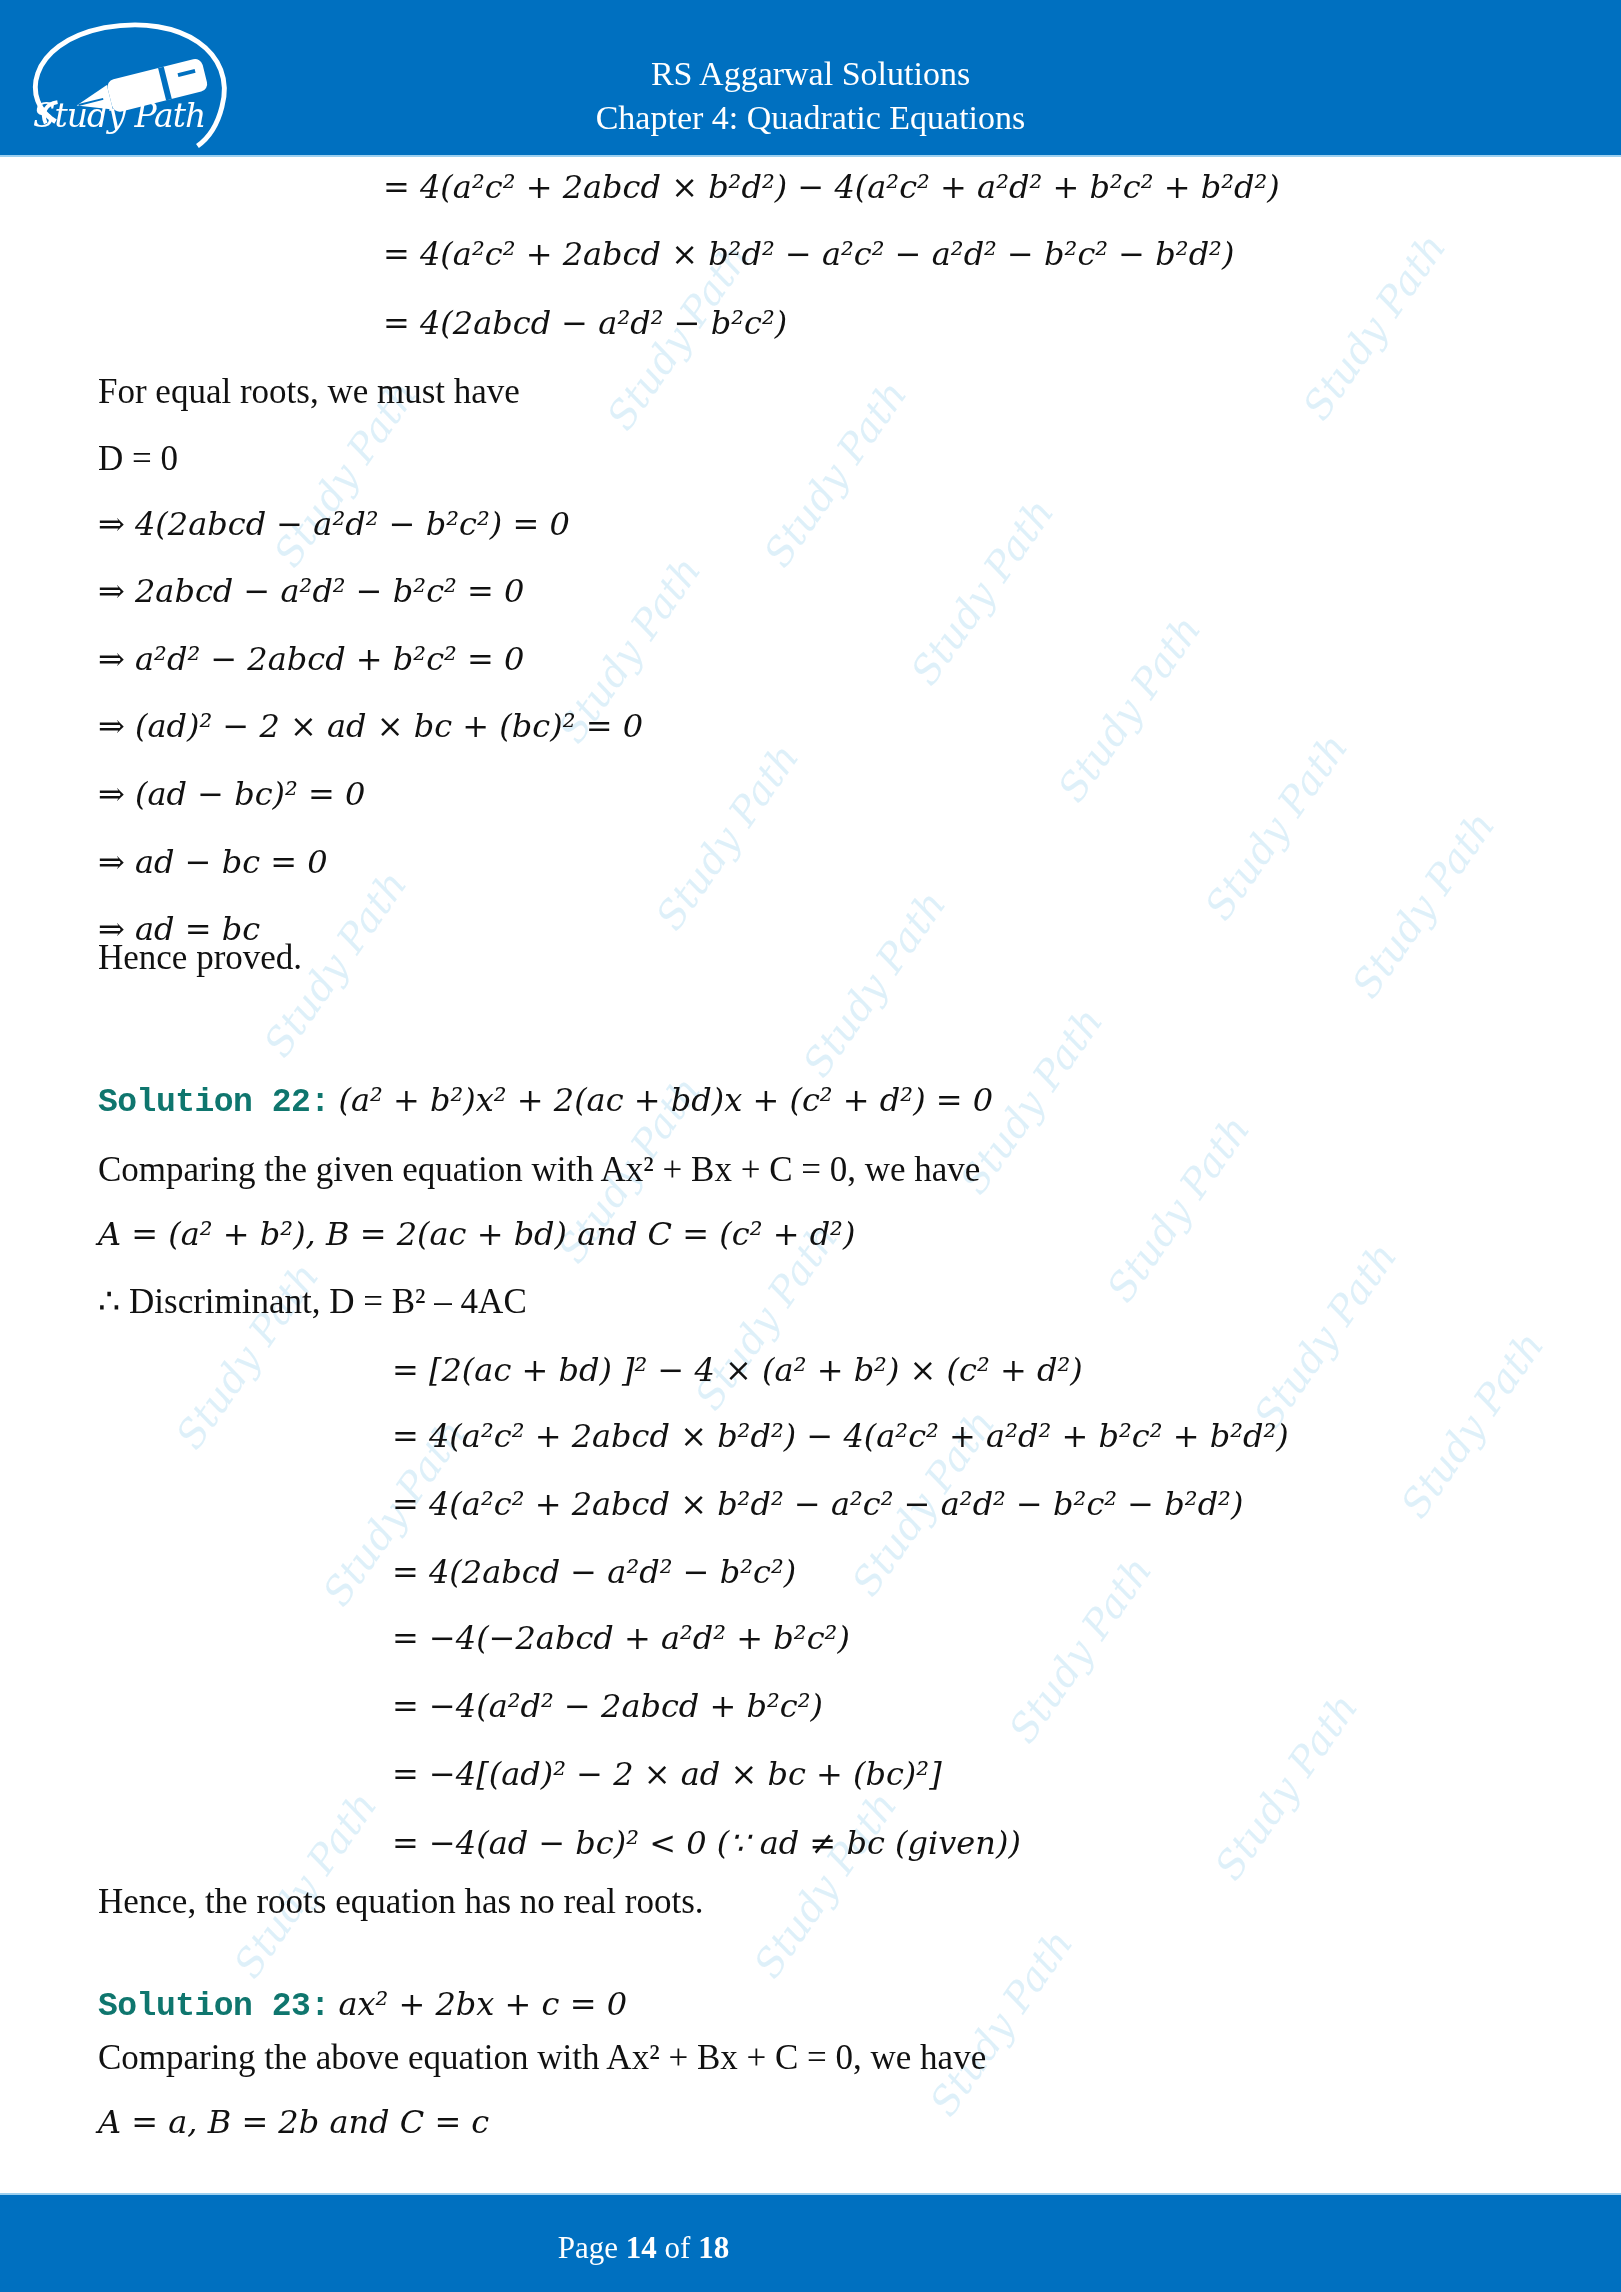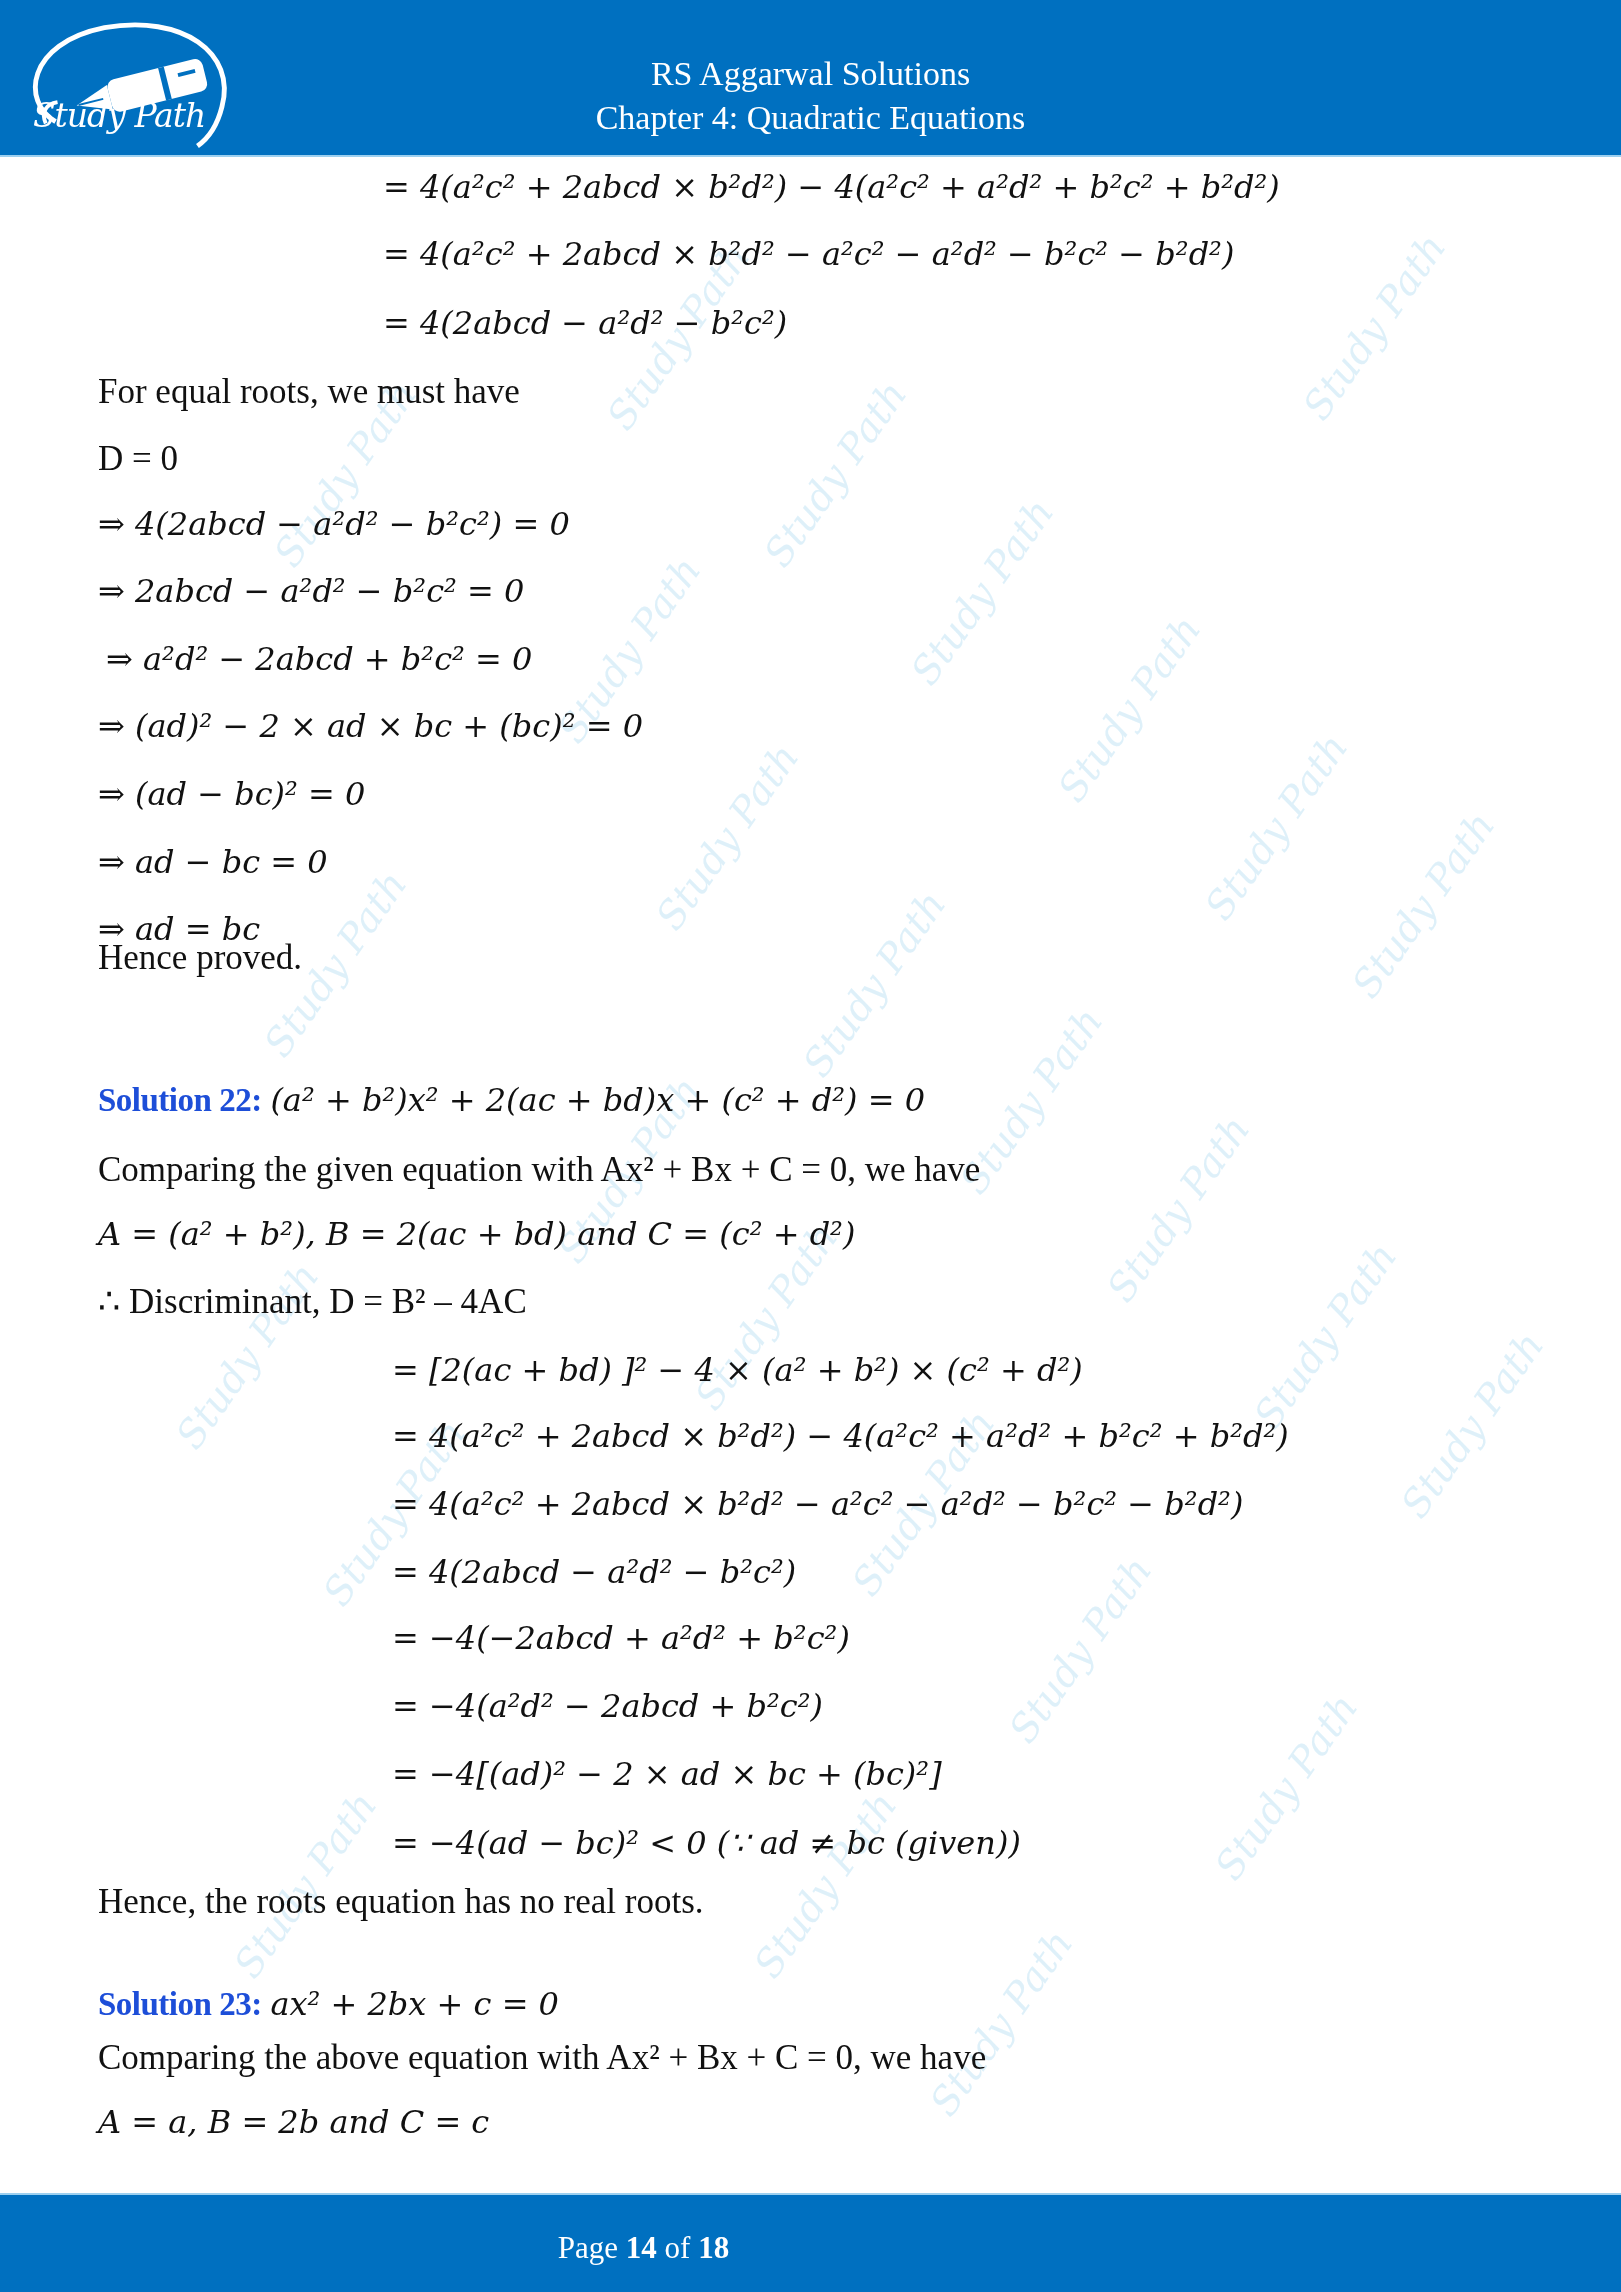--- a/index.html
+++ b/index.html
@@ -30,21 +30,21 @@
     position: absolute; color: #d4ecf8; font-family: "DejaVu Serif", serif;
     font-style: italic; font-size: 39px; transform: rotate(-55deg);
     transform-origin: left top; white-space: nowrap; opacity: 0.75;
     pointer-events: none;
   }
   .row {
     position: absolute; font-size: 35px; white-space: nowrap; line-height: 1;
   }
   .math { font-family: "DejaVu Serif", serif; font-style: italic; font-size: 32px; }
   .sol-label {
-    color: #1d4ed8; font-family: Liberation Serif, serif; font-weight: bold;
+    color: #0f766e; font-family: Liberation Mono, monospace; font-weight: bold;
     font-size: 33px; letter-spacing: -0.5px;
   }
   .footer {
     position: absolute; left: 0; top: 2193px; width: 1621px; height: 100px;
     background: #0070C0; border-top: 2.9px solid #9cd0f0;
   }
   .footer-text {
     position: absolute; left: 0; width: 1287px; top: 35px; text-align: center;
     color: #ffffff; font-size: 31px; font-family: "Liberation Serif", serif;
   }
@@ -101,21 +101,21 @@
 </div>
 
 <div class="row math" style="left:383px;top:171px;">= 4(a²c² + 2abcd × b²d²) − 4(a²c² + a²d² + b²c² + b²d²)</div>
 <div class="row math" style="left:383px;top:238px;">= 4(a²c² + 2abcd × b²d² − a²c² − a²d² − b²c² − b²d²)</div>
 <div class="row math" style="left:383px;top:307px;">= 4(2abcd − a²d² − b²c²)</div>
 
 <div class="row" style="left:98px;top:374px;">For equal roots, we must have</div>
 <div class="row" style="left:98px;top:441px;">D = 0</div>
 <div class="row math" style="left:98px;top:508px;">⇒ 4(2abcd − a²d² − b²c²) = 0</div>
 <div class="row math" style="left:98px;top:575px;">⇒ 2abcd − a²d² − b²c² = 0</div>
-<div class="row math" style="left:98px;top:643px;margin-left:8px;">⇒ a²d² − 2abcd + b²c² = 0</div>
+<div class="row math" style="left:98px;top:643px;">⇒ a²d² − 2abcd + b²c² = 0</div>
 <div class="row math" style="left:98px;top:710px;">⇒ (ad)² − 2 × ad × bc + (bc)² = 0</div>
 <div class="row math" style="left:98px;top:778px;">⇒ (ad − bc)² = 0</div>
 <div class="row math" style="left:98px;top:846px;">⇒ ad − bc = 0</div>
 <div class="row math" style="left:98px;top:913px;font-style:italic;">⇒ ad = bc</div>
 <div class="row" style="left:98px;top:940px;">Hence proved.</div>
 
 <div class="row" style="left:98px;top:1082px;">
   <span class="sol-label">Solution 22:</span>
   <span class="math">(a² + b²)x² + 2(ac + bd)x + (c² + d²) = 0</span>
 </div>

